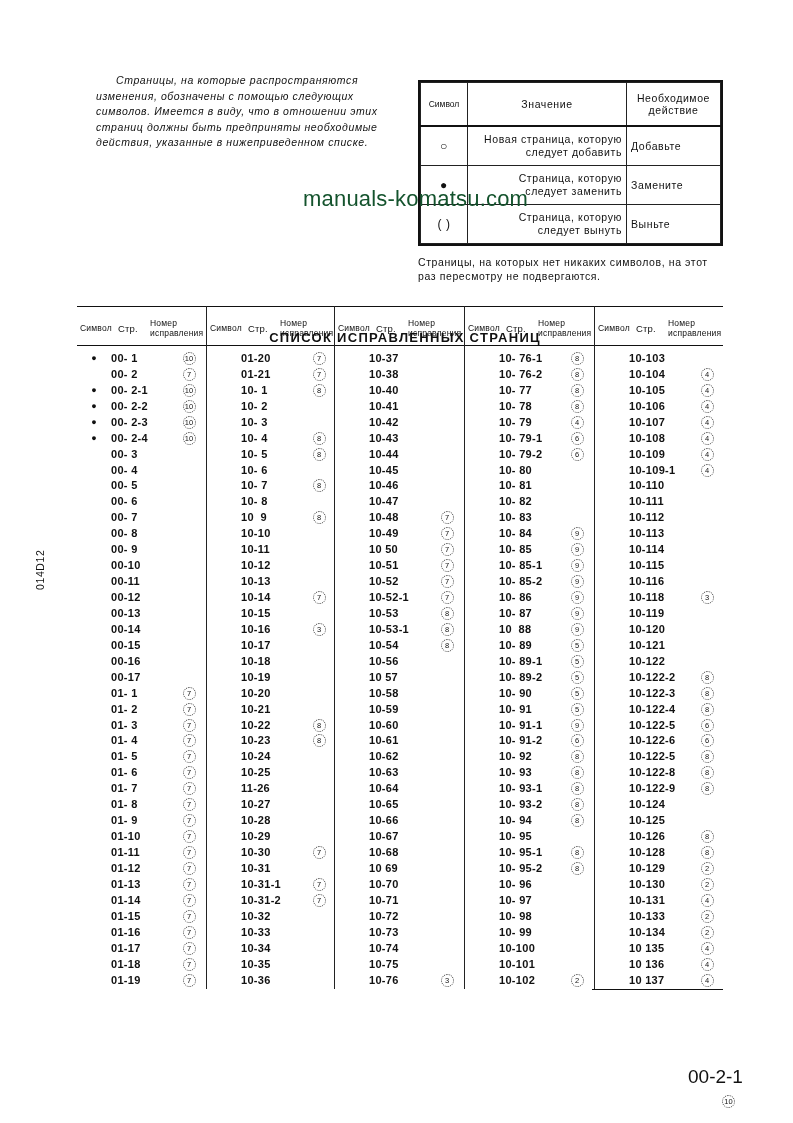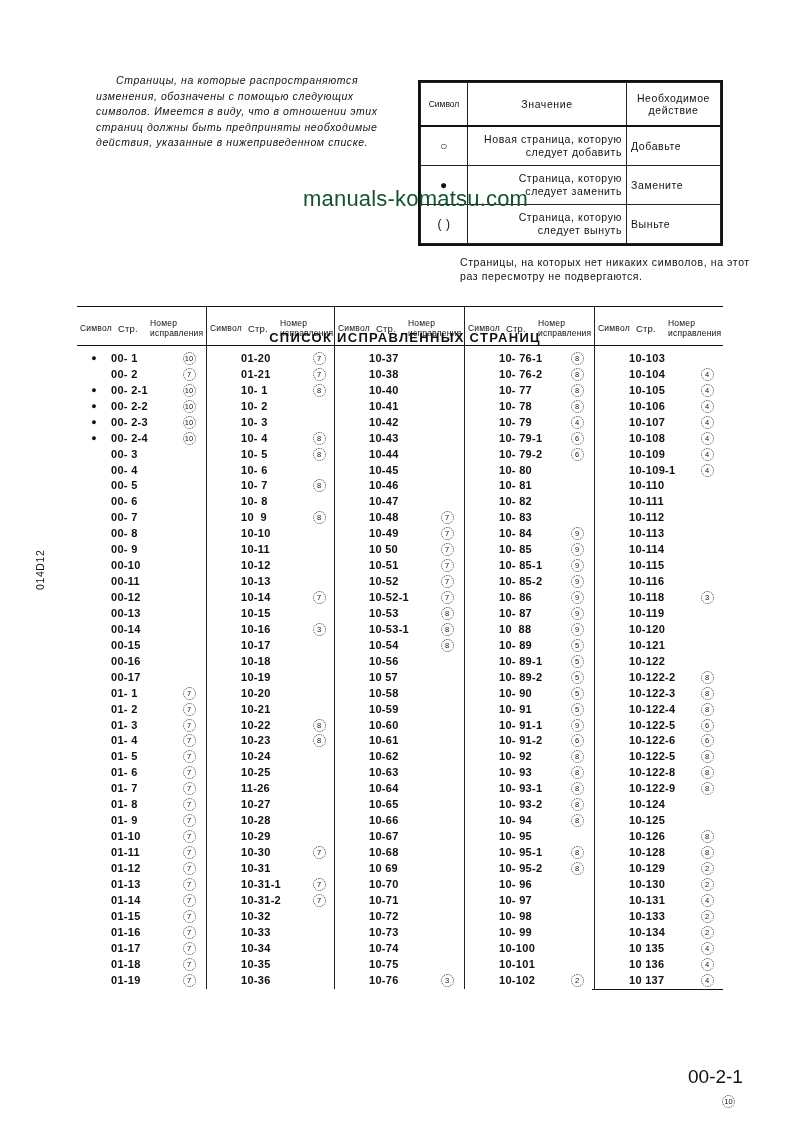--- a/index.html
+++ b/index.html
@@ -14,21 +14,21 @@
   .legend td, .legend th { border: 1px solid #222; font-size: 10.5px; letter-spacing: 0.6px;
             font-weight: normal; padding: 0 4px; }
   .legend th { height: 42px; }
   .legend th.sym { font-size: 8.5px; letter-spacing: 0; width: 38px; }
   .legend th.meaning { width: 150px; }
   .legend td.sym { text-align: center; font-size: 12px; }
   .legend td.act { }
   .legend td.mean { text-align: right; line-height: 13px; }
   .legend tr.hdr th { border-bottom: 2px solid #111; }
   .note { position: absolute; left: 418px; top: 255px; width: 320px; font-size: 10.5px;
-          line-height: 14px; letter-spacing: 0.6px; margin-left: 42px; }
+          line-height: 14px; letter-spacing: 0.6px; }
   .watermark { position: absolute; left: 303px; top: 186px; font-size: 22px; color: #14532d;
                letter-spacing: 0.2px; }
   .title { position: absolute; left: 75px; top: 286px; width: 660px; text-align: center;
            font-weight: bold; font-size: 13px; letter-spacing: 1.3px; margin-top: 44px; }
   .tbl { position: absolute; left: 77px; top: 306px; width: 646px; height: 690px; }
   .tbl .topline { position: absolute; left: 0; top: 0; width: 646px; border-top: 1px solid #111; }
   .tbl .hdrline { position: absolute; left: 0; top: 39px; width: 646px; border-top: 1px solid #111; }
   .tbl .botline { position: absolute; left: 515px; top: 683px; width: 131px; border-top: 1px solid #111; }
   .col { position: absolute; top: 0; height: 690px; }
   .col .vsep { position: absolute; right: 0; top: 0; height: 683px; border-right: 1px solid #222; }

